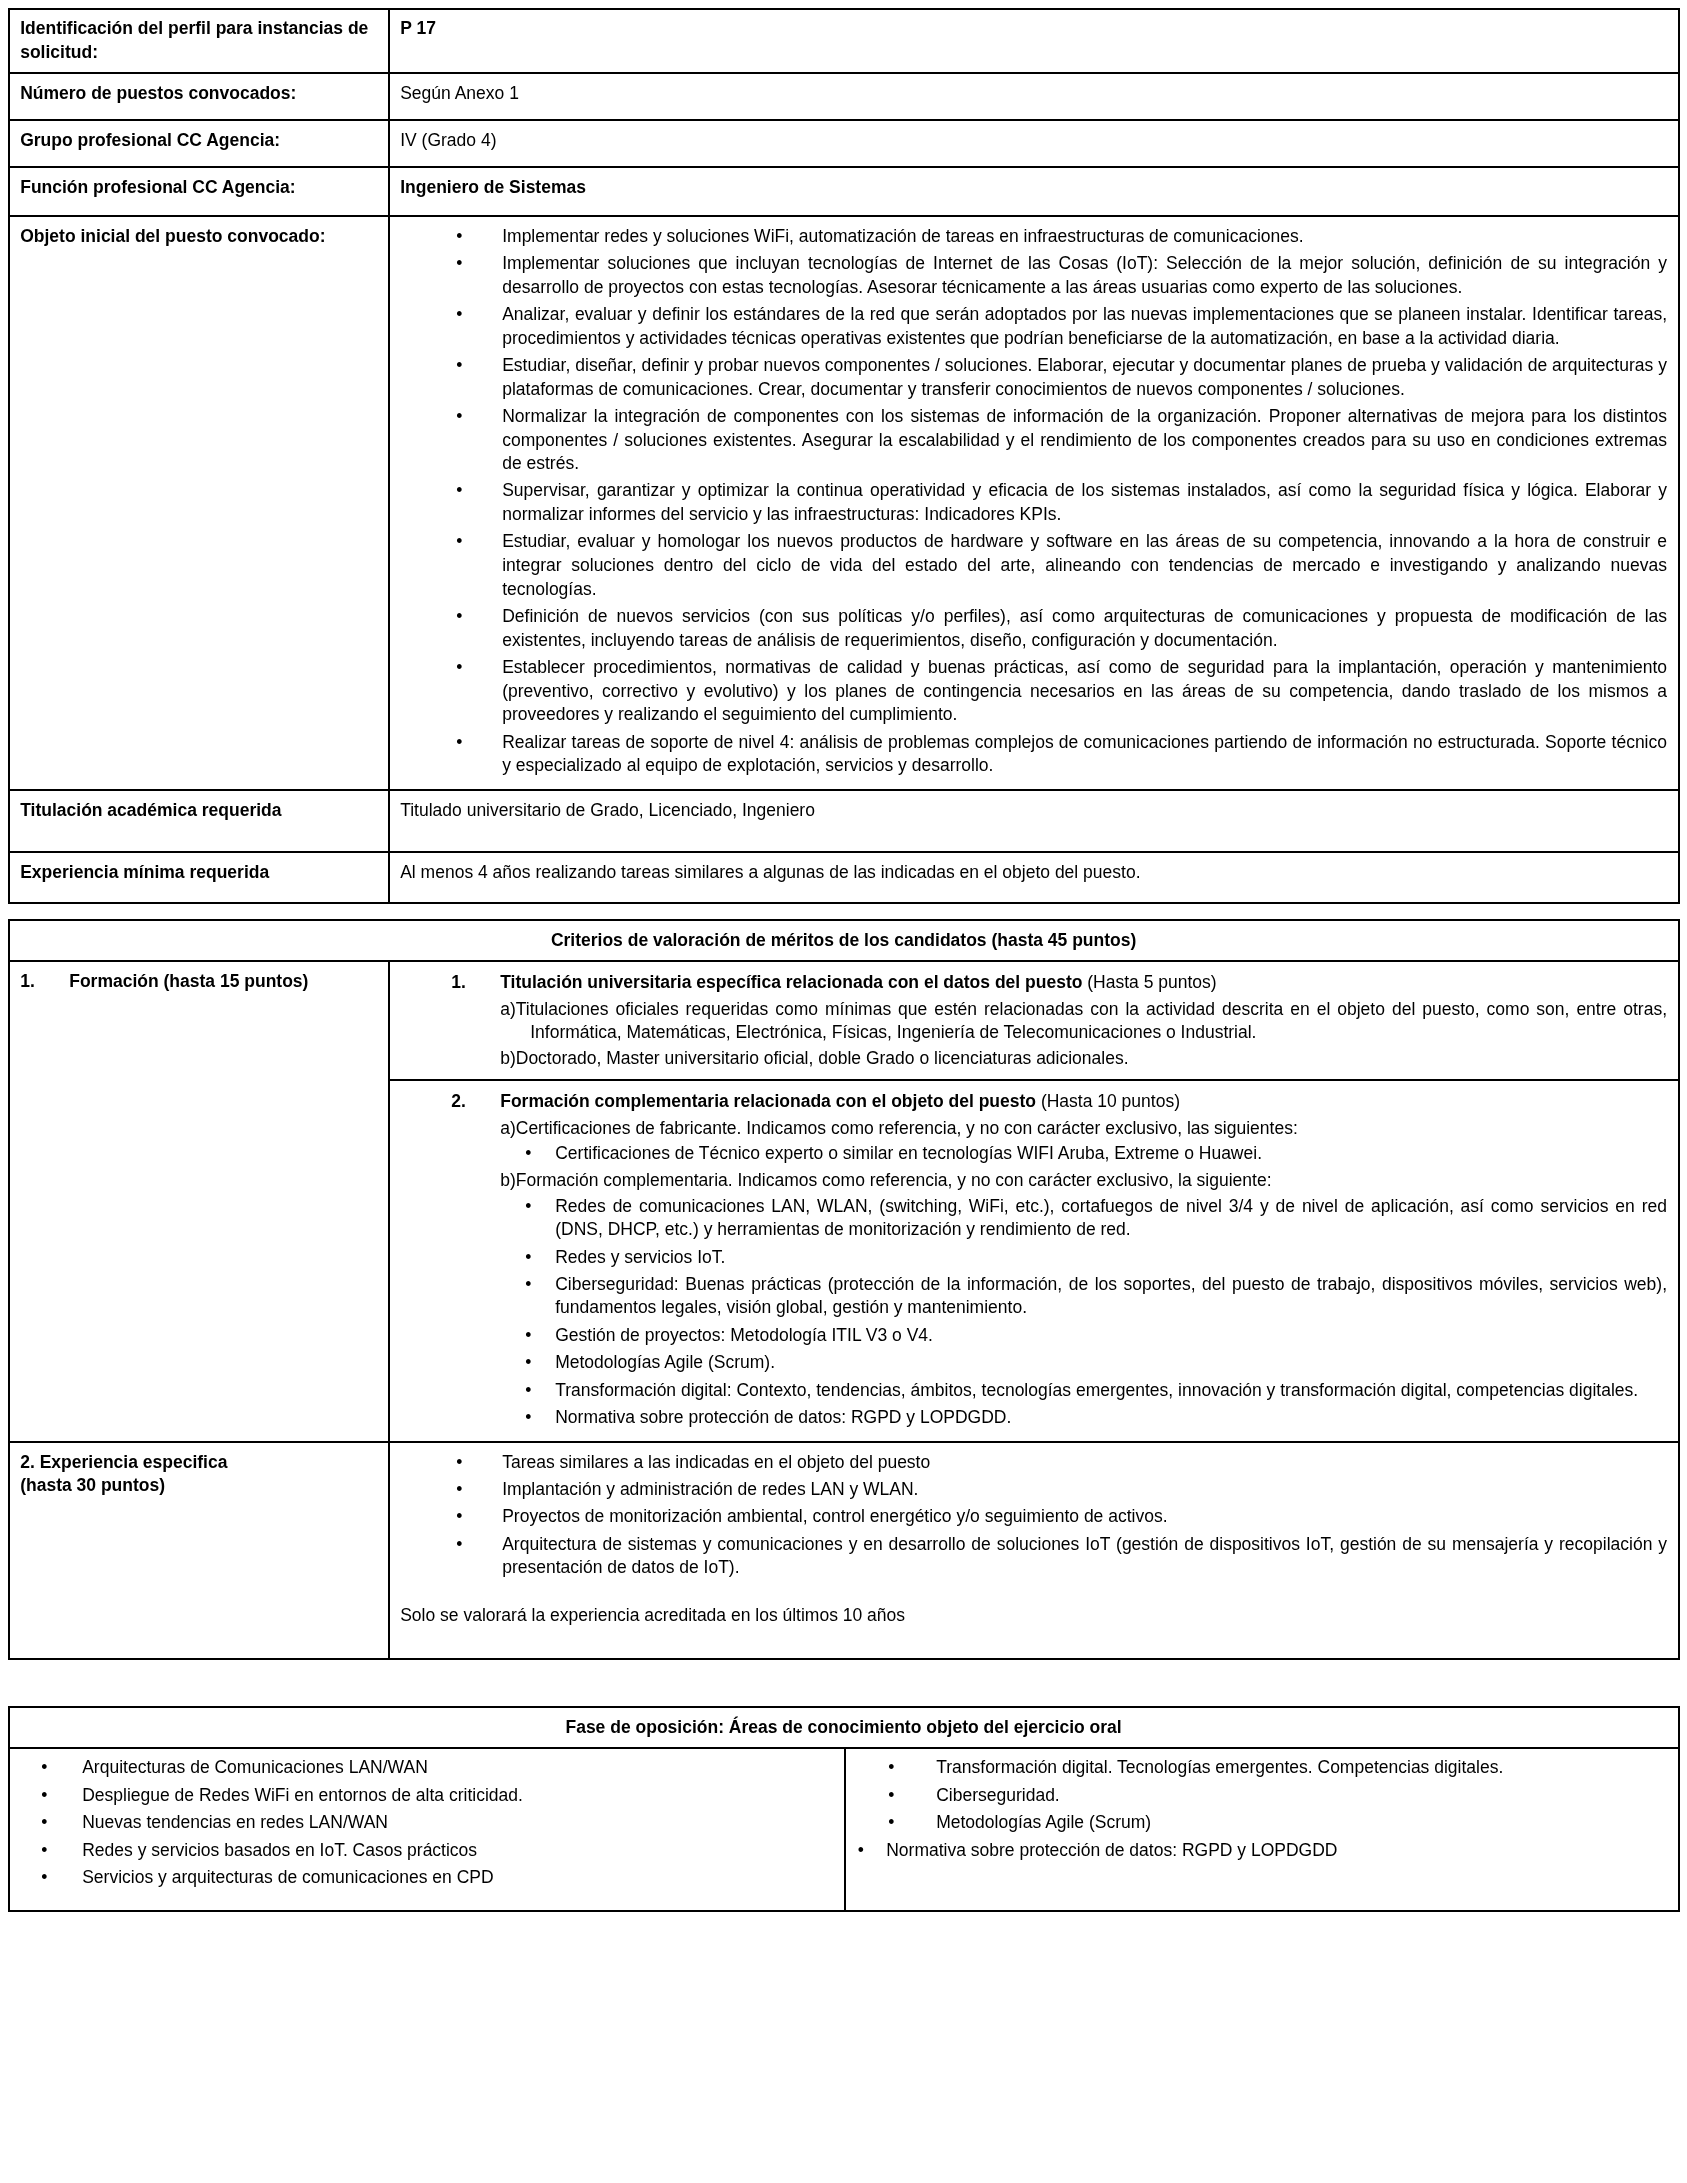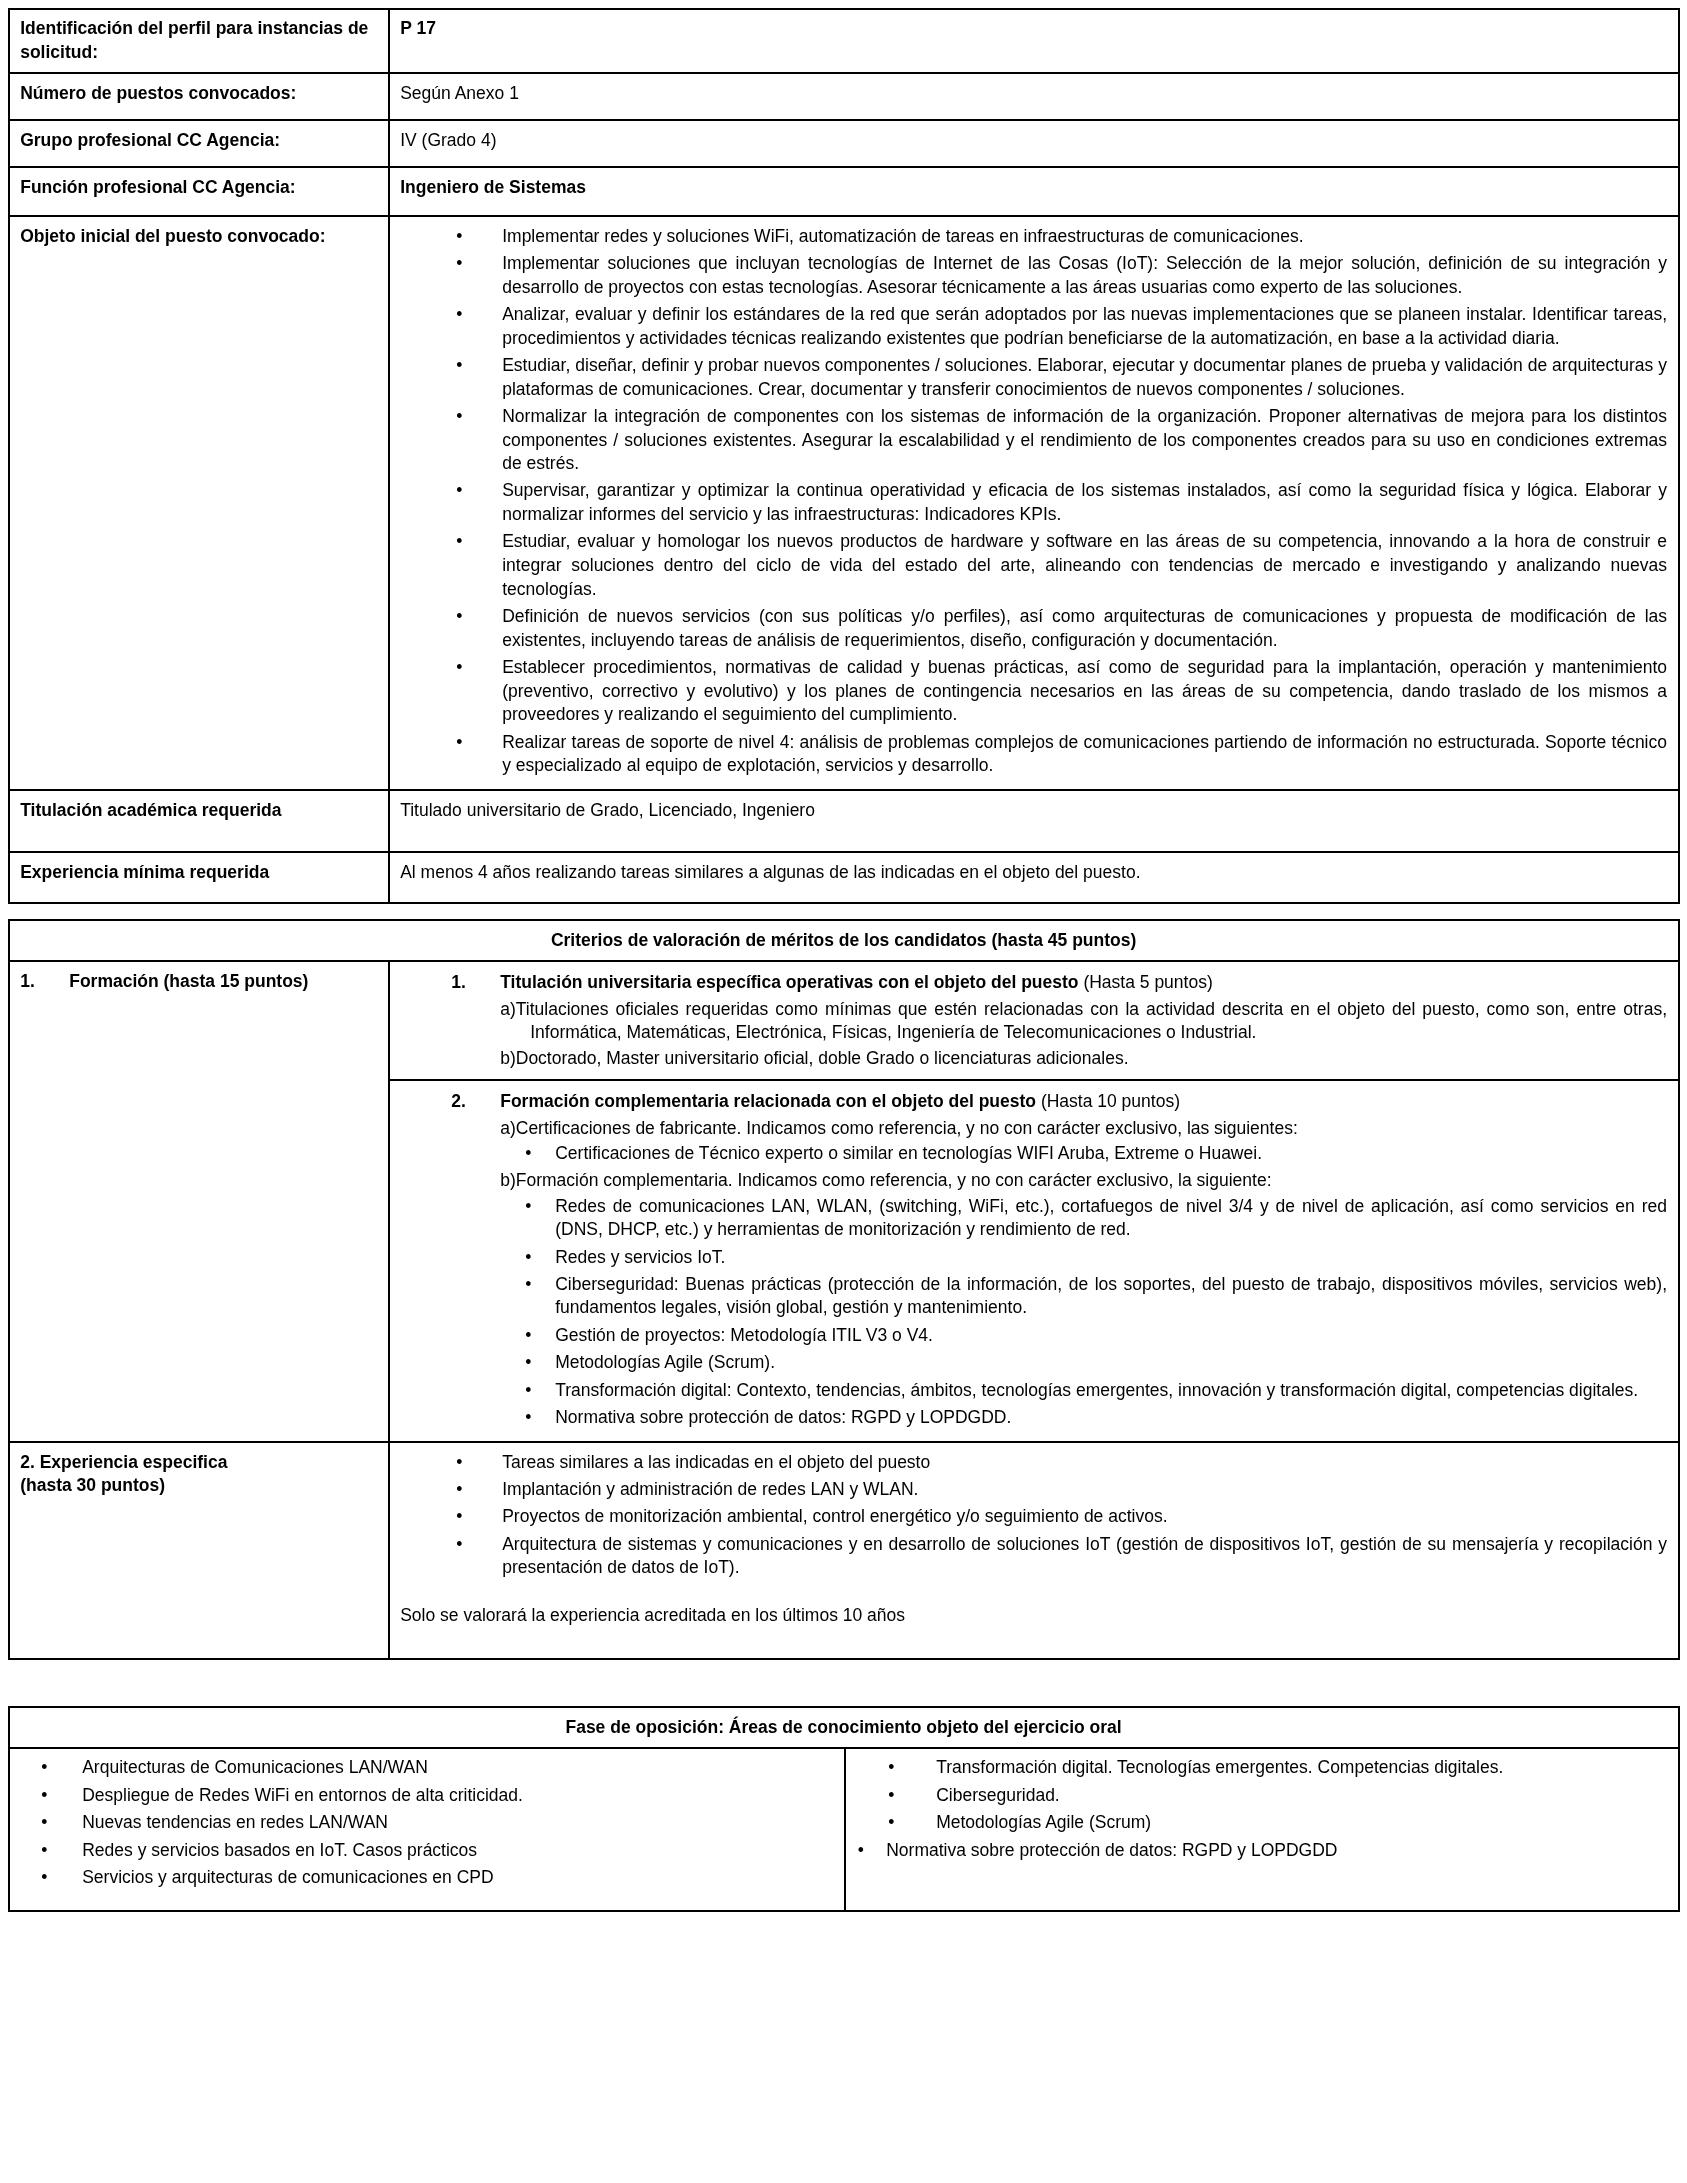--- a/index.html
+++ b/index.html
@@ -99,21 +99,21 @@
       <td class="lbl mid">Función profesional CC Agencia:</td>
       <td class="mid bold">Ingeniero de Sistemas</td>
     </tr>
 
     <tr>
       <td class="lbl mid">Objeto inicial del puesto convocado:</td>
       <td>
         <ul class="bullets deep">
           <li>Implementar redes y soluciones WiFi, automatización de tareas en infraestructuras de comunicaciones.</li>
           <li>Implementar soluciones que incluyan tecnologías de Internet de las Cosas (IoT): Selección de la mejor solución, definición de su integración y desarrollo de proyectos con estas tecnologías. Asesorar técnicamente a las áreas usuarias como experto de las soluciones.</li>
-          <li>Analizar, evaluar y definir los estándares de la red que serán adoptados por las nuevas implementaciones que se planeen instalar. Identificar tareas, procedimientos y actividades técnicas realizando existentes que podrían beneficiarse de la automatización, en base a la actividad diaria.</li>
+          <li>Analizar, evaluar y definir los estándares de la red que serán adoptados por las nuevas implementaciones que se planeen instalar. Identificar tareas, procedimientos y actividades técnicas operativas existentes que podrían beneficiarse de la automatización, en base a la actividad diaria.</li>
           <li>Estudiar, diseñar, definir y probar nuevos componentes / soluciones. Elaborar, ejecutar y documentar planes de prueba y validación de arquitecturas y plataformas de comunicaciones. Crear, documentar y transferir conocimientos de nuevos componentes / soluciones.</li>
           <li>Normalizar la integración de componentes con los sistemas de información de la organización. Proponer alternativas de mejora para los distintos componentes / soluciones existentes. Asegurar la escalabilidad y el rendimiento de los componentes creados para su uso en condiciones extremas de estrés.</li>
           <li>Supervisar, garantizar y optimizar la continua operatividad y eficacia de los sistemas instalados, así como la seguridad física y lógica. Elaborar y normalizar informes del servicio y las infraestructuras: Indicadores KPIs.</li>
           <li>Estudiar, evaluar y homologar los nuevos productos de hardware y software en las áreas de su competencia, innovando a la hora de construir e integrar soluciones dentro del ciclo de vida del estado del arte, alineando con tendencias de mercado e investigando y analizando nuevas tecnologías.</li>
           <li>Definición de nuevos servicios (con sus políticas y/o perfiles), así como arquitecturas de comunicaciones y propuesta de modificación de las existentes, incluyendo tareas de análisis de requerimientos, diseño, configuración y documentación.</li>
           <li>Establecer procedimientos, normativas de calidad y buenas prácticas, así como de seguridad para la implantación, operación y mantenimiento (preventivo, correctivo y evolutivo) y los planes de contingencia necesarios en las áreas de su competencia, dando traslado de los mismos a proveedores y realizando el seguimiento del cumplimiento.</li>
           <li>Realizar tareas de soporte de nivel 4: análisis de problemas complejos de comunicaciones partiendo de información no estructurada. Soporte técnico y especializado al equipo de explotación, servicios y desarrollo.</li>
         </ul>
       </td>
     </tr>
@@ -140,21 +140,21 @@
         <tr class="h54">
       <td class="hdr" colspan="2">Criterios de valoración de méritos de los candidatos (hasta 45 puntos)</td>
     </tr>
 
     <tr class="h165">
       <td class="lbl mid" rowspan="2">
         <span class="numtab bold">1.</span><span class="bold">Formación</span><span> (hasta 15 puntos)</span>
       </td>
       <td>
         <div class="subhead">
-          <span class="numtab bold">1.</span><span class="bold">Titulación universitaria específica operativas con el objeto del puesto</span><span> (Hasta 5 puntos)</span>
+          <span class="numtab bold">1.</span><span class="bold">Titulación universitaria específica relacionada con el datos del puesto</span><span> (Hasta 5 puntos)</span>
         </div>
         <div class="hang">a)Titulaciones oficiales requeridas como mínimas que estén relacionadas con la actividad descrita en el objeto del puesto, como son, entre otras, Informática, Matemáticas, Electrónica, Físicas, Ingeniería de Telecomunicaciones o Industrial.</div>
         <div class="hang">b)Doctorado, Master universitario oficial, doble Grado o licenciaturas adicionales.</div>
       </td>
     </tr>
 
     <tr>
       <td>
         <div class="subhead">
           <span class="numtab bold">2.</span><span class="bold">Formación complementaria relacionada con el objeto del puesto</span><span> (Hasta 10 puntos)</span>

